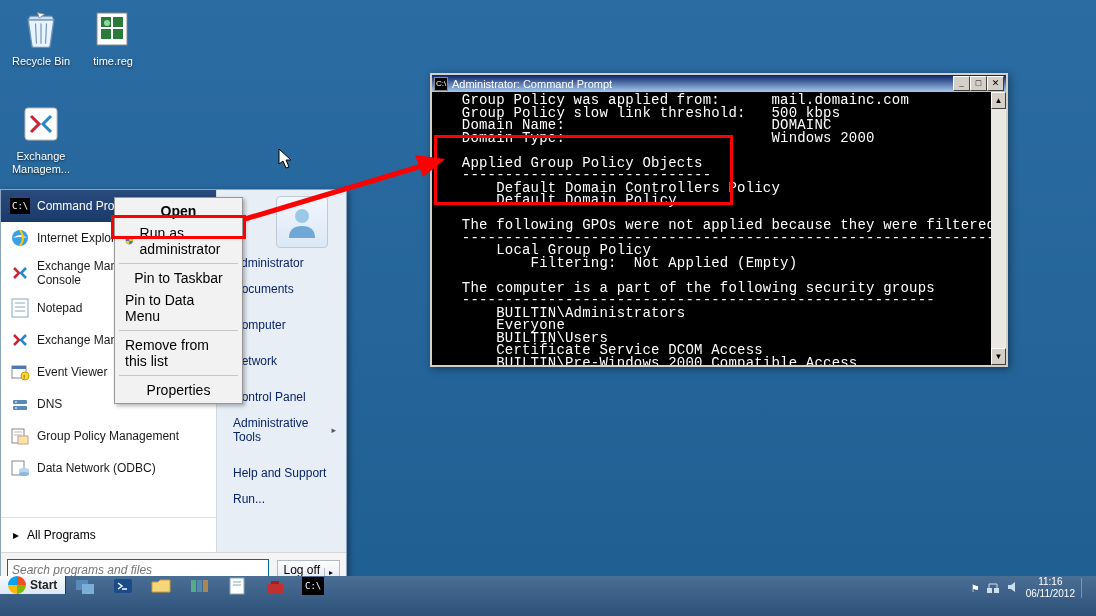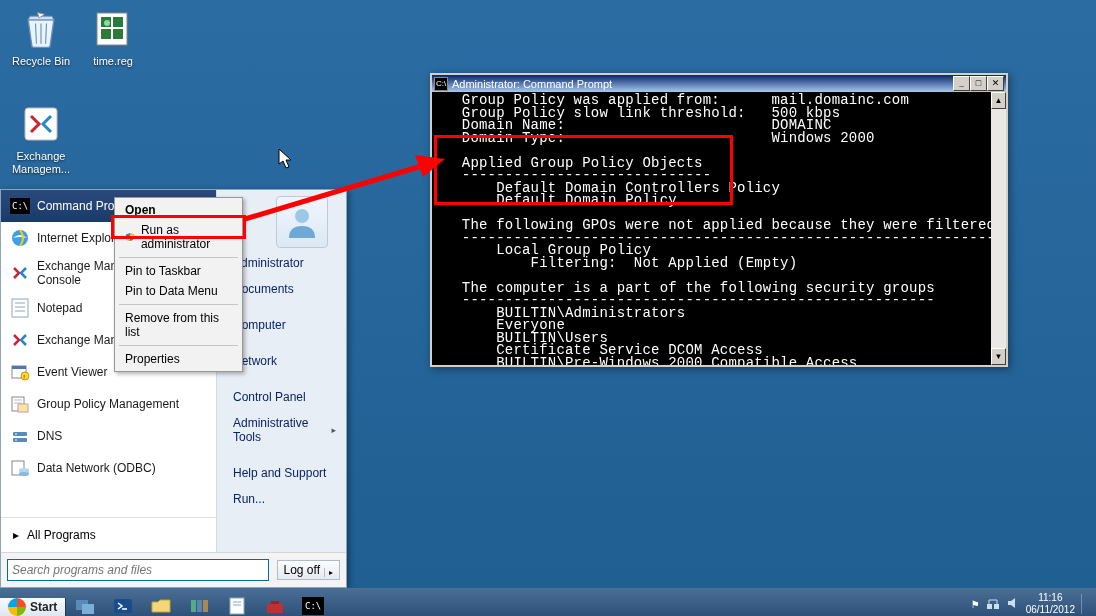--- a/index.html
+++ b/index.html
@@ -25,39 +25,39 @@
   .searchrow { border-top: 1px solid #d6d6d6; padding: 6px; display:flex; gap:8px; align-items:center; background:#f4f4f4; }
   .searchrow input { flex:1; height: 20px; border: 1px solid #0369a1; padding: 0 4px; font-style: italic; color:#666; font-size:12px; }
   .logoff { border:1px solid #b0bcc9; background: linear-gradient(#fefefe,#e4eaf1); padding: 2px 6px; font-size:12px; display:flex;align-items:flex-end;gap:4px; }
   .logoff .dd { border-left:1px solid #b0bcc9; padding-left:4px; font-size:8px; }
   .ritem { padding: 6px 10px 6px 16px; font-size: 12px; color:#0a246a; display:flex;align-items:center; }
   .ritem .arrow { margin-left:auto; font-size:9px; color:#555; }
   .avatar { position:absolute; top: 6px; right: 18px; width: 50px; height: 50px; border:1px solid #c0cad6; border-radius:4px; background: linear-gradient(#f0f6ff,#dce8f5); display:flex;align-items:center;justify-content:center; }
   .avatar svg { width: 36px; height: 36px; }
   
   .ctxmenu { position:absolute; left: 114px; top: 197px; width: 123px; background: #f2f2f2; border: 1px solid #979797; box-shadow: 2px 2px 4px rgba(0,0,0,.3); padding: 2px; z-index: 20; }
-  .ctxmenu .citem { padding: 3px 8px; font-size: 12px; display:flex; align-items:center; gap:6px; }
+  .ctxmenu .citem { padding: 3px 8px; font-size: 14px; display:flex; align-items:center; gap:6px;justify-content:center; }
   .ctxmenu .citem.bold { font-weight: bold; }
   .ctxmenu .csep { height:1px; background:#c6c6c6; margin: 3px 2px; }
   .highlight-box { position:absolute; border: 3px solid #ff0000; pointer-events:none; z-index: 30; }
   
   .cmdwin { position:absolute; left: 430px; top: 73px; width: 574px; height: 290px; border: 2.5px solid #d4d0c8; box-shadow: 2px 2px 8px rgba(0,0,0,.4); display:flex; flex-direction:column; }
   .cmdwin .titlebar { height: 17px; background: linear-gradient(#0a246a,#a6caf0); display:flex; align-items:center; padding: 0 2px; color:#fff; font-size:11px; gap:4px; }
   .cmdwin .titlebar .ticon { width:12px;height:12px; background:#000; border:1px solid #888; font-size:8px; color:#fff; display:flex;align-items:center;justify-content:center; }
   .cmdwin .winbtns { margin-left:auto; display:flex; gap:0; }
   .cmdwin .winbtn { width:15px; height:13px; background:#d4d0c8; border:1px solid #fff; border-right-color:#404040;border-bottom-color:#404040; font-size:9px; color:#000; display:flex;align-items:center;justify-content:center; line-height:1; font-family: Tahoma; }
   .cmdbody { flex:1; background:#000; position:relative; overflow:hidden; }
   .cmdbody pre { margin:0; padding: 2px 4px; color:#fff; font-family: "Lucida Console","Courier New",monospace; font-size: 14px; line-height: 12.5px; white-space: pre; letter-spacing: 0.2px;}
   .cmdscroll { position:absolute; right:0; top:0; bottom:0; width:15px; background:#d4d0c8; display:flex;flex-direction:column; }
   .cmdscroll .sbtn { height:15px; background:#d4d0c8; border:1px solid #fff;border-right-color:#404040;border-bottom-color:#404040; font-size:8px; display:flex;align-items:center;justify-content:center; }
   .cmdscroll .strack { flex:1; background:repeating-conic-gradient(#d4d0c8 0% 25%, #fff 0% 50%) 50% / 2px 2px; }
   
   .arrow-anno { position:absolute; pointer-events:none; z-index:25; }
   
-  .taskbar { position:absolute; left:0; right:0; bottom:0; height:28px; background: linear-gradient(#4b6e95,#2e517a); display:flex; align-items:flex-end; }
+  .taskbar { position:absolute; left:0; right:0; bottom:0; height:40px; background: linear-gradient(#4b6e95,#2e517a); display:flex; align-items:flex-start; }
   .startbtn { display:flex;align-items:center; gap:4px; padding: 0 8px; background: linear-gradient(#f8fbff,#dde7f2); border-right:1px solid #1a3a5c; font-size:12px; font-weight:bold; color:#222; }
   .startbtn .orb { width:18px;height:18px; border-radius:50%; background: conic-gradient(#f25022 0 25%, #7fba00 25% 50%, #ffb900 50% 75%, #00a4ef 75% 100%); }
   .tbicons { display:flex; align-items:center; }
   .tbicon { width:38px; height:100%; display:flex;align-items:center;justify-content:center; }
   .tbspacer { flex:1; }
   .systray { display:flex;align-items:center; gap:6px; padding: 0 6px; color:#fff; font-size:10px; }
   .clock { text-align:center; line-height:12px; }
   .cursor { position:absolute; left:278px; top:148px; z-index:40; }
 </style>
 </head>
@@ -169,38 +169,38 @@
                   <rect x="2" y="4" width="14" height="3" fill="#4a7ab0"></rect>
                   <circle cx="15" cy="14" r="4" fill="#fdd835" stroke="#c90"></circle>
                   <text x="13.2" y="16.5" font-size="6" fill="#000">!</text>
                 </svg>
               </span>
             <span>Event Viewer</span>
           </div>
           <div class="pitem">
             <span class="picon">
                 <svg width="20" height="20" viewBox="0 0 20 20">
+                  <rect x="3" y="6" width="14" height="4" rx="1" fill="#5a8ab8"></rect>
+                  <rect x="3" y="12" width="14" height="4" rx="1" fill="#5a8ab8"></rect>
+                  <circle cx="6" cy="8" r="1" fill="#bde"></circle>
+                  <circle cx="6" cy="14" r="1" fill="#bde"></circle>
+                </svg>
+              </span>
+            <span>DNS</span>
+          </div>
+          <div class="pitem">
+            <span class="picon">
+                <svg width="20" height="20" viewBox="0 0 20 20">
                   <rect x="2" y="3" width="12" height="14" fill="#fff" stroke="#888"></rect>
                   <rect x="4" y="5" width="8" height="2" fill="#ddd"></rect>
                   <rect x="4" y="8" width="8" height="2" fill="#ddd"></rect>
                   <rect x="8" y="10" width="10" height="8" fill="#f7e7a0" stroke="#c9a"></rect>
                 </svg>
               </span>
             <span>Group Policy Management</span>
-          </div>
-          <div class="pitem">
-            <span class="picon">
-                <svg width="20" height="20" viewBox="0 0 20 20">
-                  <rect x="3" y="6" width="14" height="4" rx="1" fill="#5a8ab8"></rect>
-                  <rect x="3" y="12" width="14" height="4" rx="1" fill="#5a8ab8"></rect>
-                  <circle cx="6" cy="8" r="1" fill="#bde"></circle>
-                  <circle cx="6" cy="14" r="1" fill="#bde"></circle>
-                </svg>
-              </span>
-            <span>DNS</span>
           </div>
           <div class="pitem">
             <span class="picon">
                 <svg width="20" height="20" viewBox="0 0 20 20">
                   <rect x="2" y="3" width="12" height="14" fill="#fff" stroke="#888"></rect>
                   <ellipse cx="14" cy="12" rx="5" ry="2" fill="#b8d4ef"></ellipse>
                   <rect x="9" y="12" width="10" height="4" fill="#b8d4ef"></rect>
                   <ellipse cx="14" cy="16" rx="5" ry="2" fill="#8ab8dd"></ellipse>
                 </svg>
               </span>

